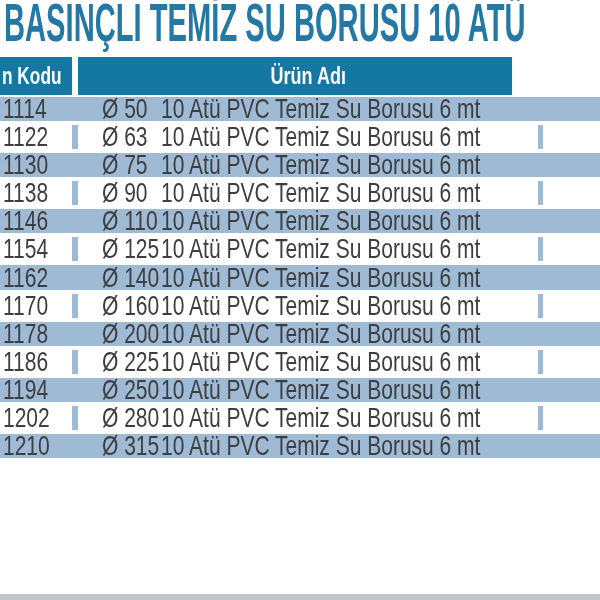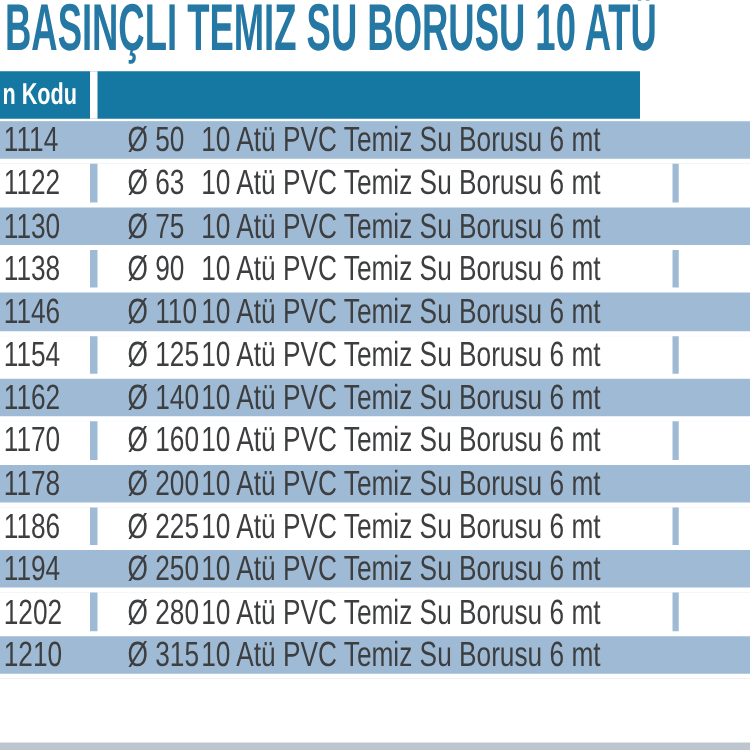--- a/index.html
+++ b/index.html
@@ -14,21 +14,21 @@
          background:var(--header_bg,#1578a2);border-bottom:2px solid #fff;}
   .thead .sep{position:absolute;top:0;bottom:0;background:#fff;}
   .sep-l{left:72px;width:6px;}
   .sep-r{left:538px;width:5px;}
   .hcell{position:absolute;top:0;height:38px;display:flex;align-items:center;
          color:var(--header_text,#ffffff);font-weight:700;font-size:24px;white-space:nowrap;}
   .hcode{left:2px;transform:scaleX(0.72);transform-origin:left center;}
   .hname{left:78px;width:460px;justify-content:center;}
   .hname span{display:inline-block;transform:scaleX(0.75);transform-origin:center center;}
   
-  .rows{position:absolute;left:0;top:97px;width:600px;height:446px;
+  .rows{position:absolute;left:0;top:97px;width:600px;height:365px;
         display:flex;flex-direction:column;}
   .row{position:relative;flex:1 1 0;border-bottom:4px solid #fff;box-sizing:border-box;
        background:var(--row_plain,#ffffff);}
   .row.alt{background:var(--row_alt,#9fbad4);}
   .row .sep{display:none;}
   .row.plain .sep{display:block;position:absolute;top:0;bottom:0;
                   background:var(--row_alt,#9fbad4);}
   .cell{position:absolute;top:50%;transform:translateY(-50%) scaleX(0.75);
         transform-origin:left center;white-space:nowrap;font-size:28px;font-weight:400;
         color:var(--text,#3d3e40);}
@@ -42,20 +42,23 @@
 </head>
 <body>
 
 <div class="page">
   <div class="title">BASINÇLI TEMİZ SU BORUSU 10 ATÜ</div>
 
   <div class="thead">
     <div class="sep sep-l"></div>
     <div class="sep sep-r"></div>
     <div class="hcell hcode">n Kodu</div>
+    <div class="hcell hname">
+      <span>Ürün Adı</span>
+    </div>
   </div>
 
   <div class="rows">
       <div class="row alt">
         <span class="cell c-code">1114</span>
         <span class="cell c-dia">Ø 50</span>
         <span class="cell c-name">10 Atü PVC Temiz Su Borusu 6 mt</span>
       </div>
       <div class="row plain">
         <span class="sep sep-l"></span>

